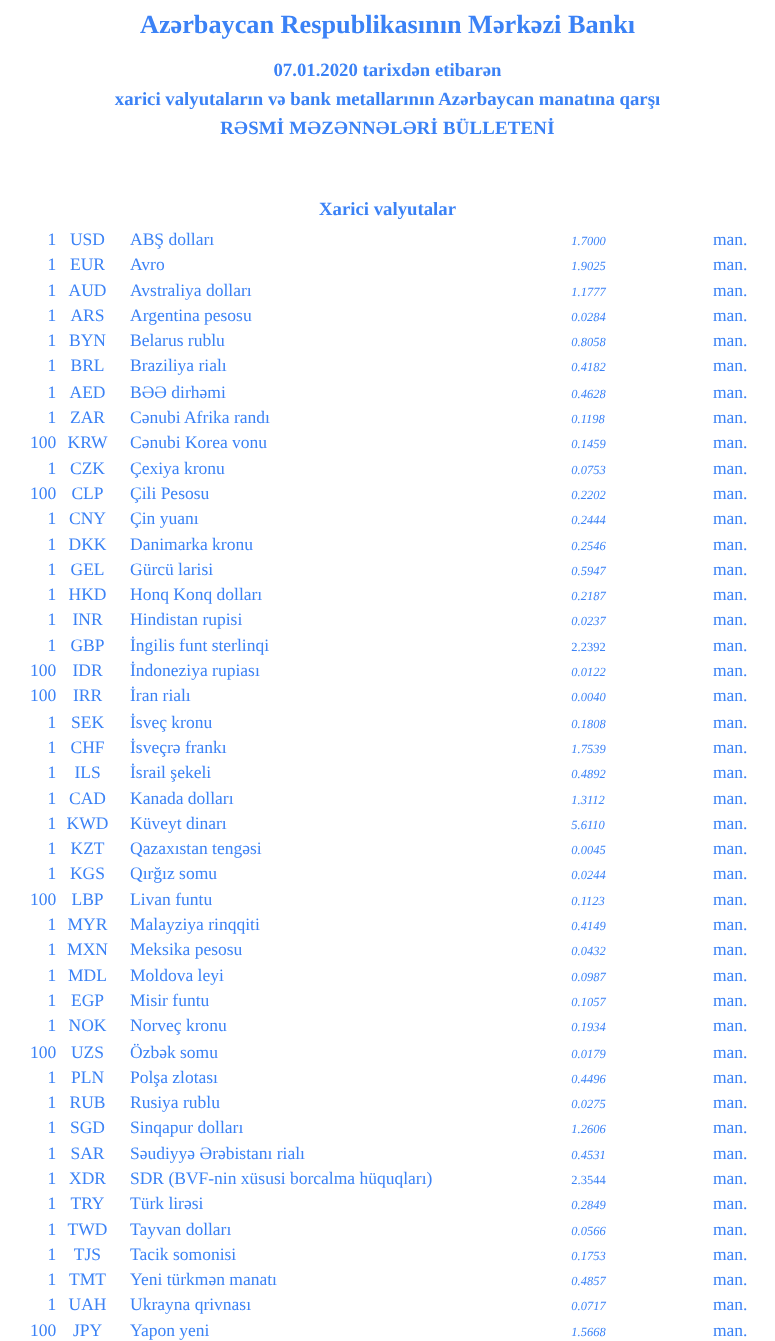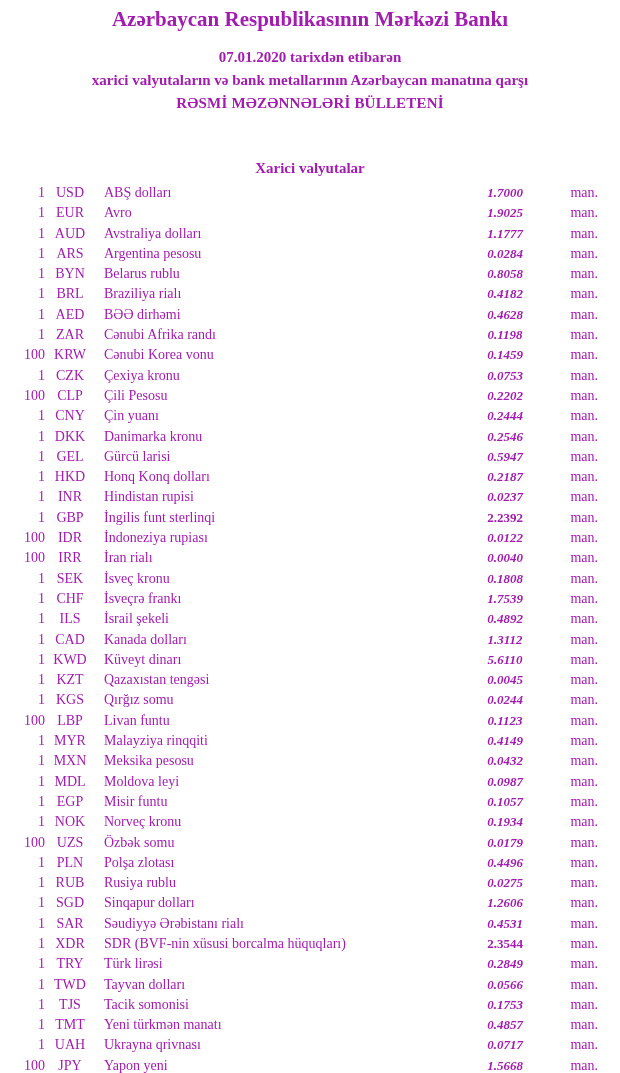--- a/index.html
+++ b/index.html
@@ -5,21 +5,21 @@
   html, body {
     margin: 0;
     padding: 0;
     background: #ffffff;
   }
   .page {
     position: relative;
     width: 620px;
     height: 1073px;
     background: #ffffff;
-    color: #a21caf;
+    color: #3b82f6;
     font-family: "Liberation Serif", "DejaVu Serif", serif;
     overflow: hidden;
     box-sizing: border-box;
   }
   .doc-header { text-align: center; padding-top: 6px; }
   .doc-title {
     font-size: 21px;
     font-weight: bold;
     line-height: 26px;
   }
@@ -58,24 +58,24 @@
     padding-right: 22px;
     height: 20.3px;
     align-items: baseline;
     font-size: 14px;
     line-height: 20.3px;
   }
   .cell-qty   { text-align: right; }
   .cell-code  { text-align: center; font-family: Liberation Serif, serif; }
   .cell-name  { padding-left: 9px; white-space: nowrap; }
   .cell-rate  {
-    text-align: center;
-    font-weight: bold;
+    text-align: left;
+    font-weight: normal;
     font-style: italic;
-    font-size: 13px;
+    font-size: 10px;
   }
   .cell-rate.upright { font-style: normal; }
   .cell-man   { text-align: right; }
 </style>
 </head>
 <body>
 
 <div class="page">
 
   <div class="doc-header">

